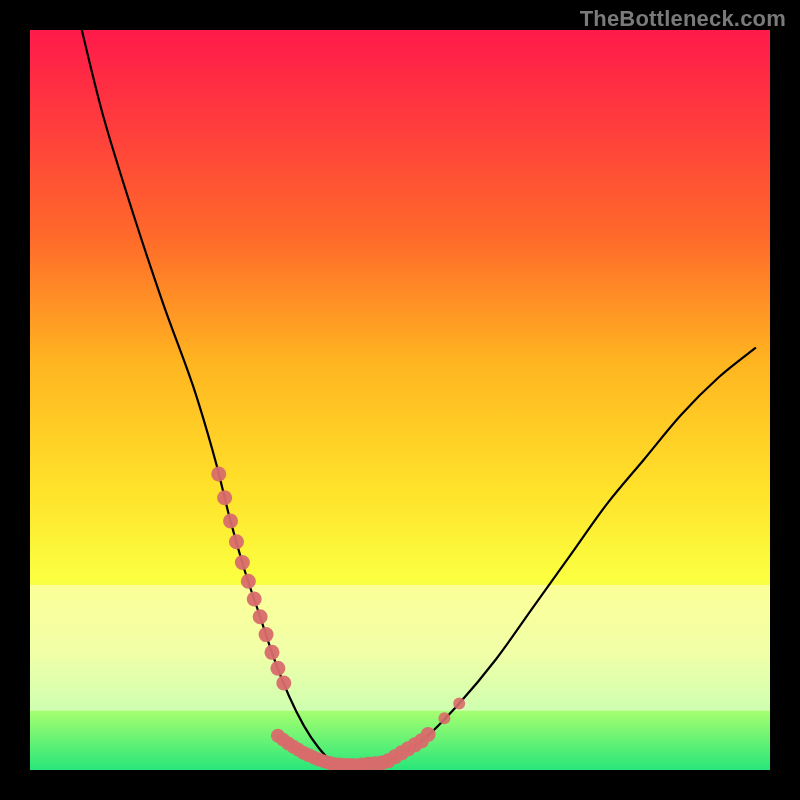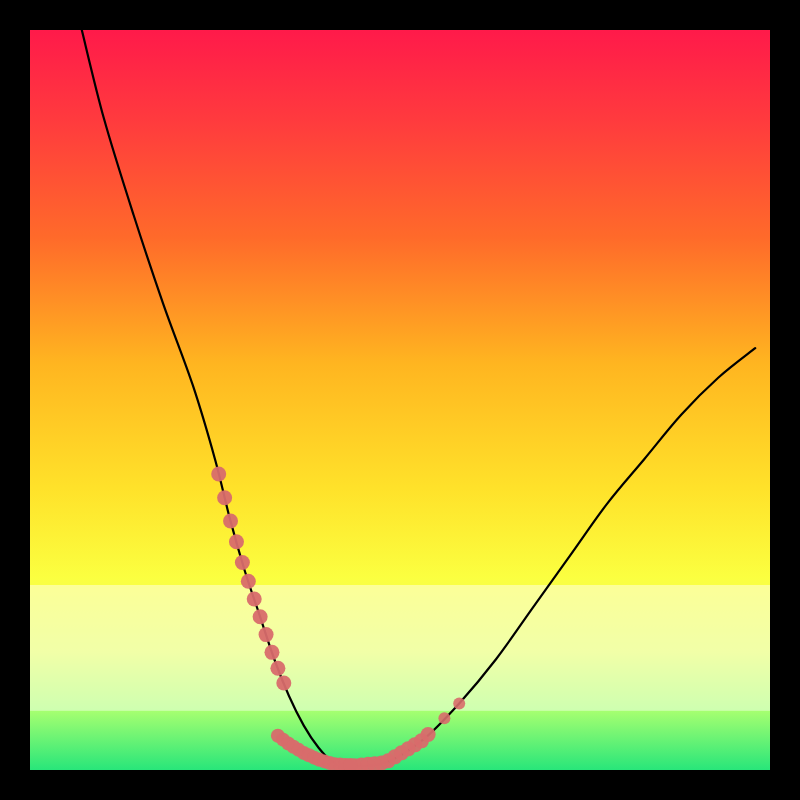--- a/index.html
+++ b/index.html
@@ -36,20 +36,21 @@
     background: #000;
   }
   svg {
     display: block;
   }
 </style>
 </head>
 <body>
 
 <div class="outer">
+  <div class="attribution">TheBottleneck.com</div>
 
   <div class="plot-frame">
     <svg id="chart-svg" width="740" height="740" viewBox="0 0 740 740">
         <defs>
           <linearGradient id="bg-grad" x1="0" y1="0" x2="0" y2="1">
             <stop offset="0%" stop-color="#ff1a4a"></stop>
             <stop offset="12%" stop-color="#ff3a3e"></stop>
             <stop offset="28%" stop-color="#ff6a2a"></stop>
             <stop offset="45%" stop-color="#ffb520"></stop>
             <stop offset="62%" stop-color="#ffe22a"></stop>

